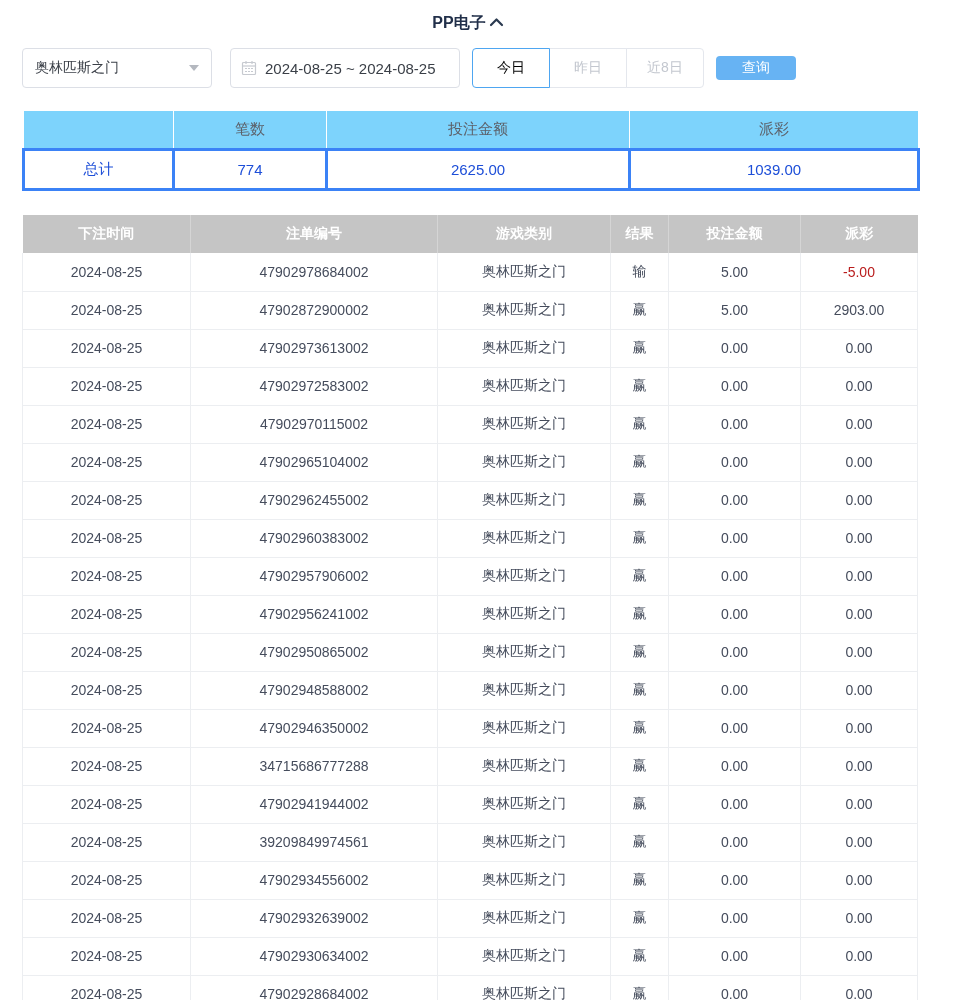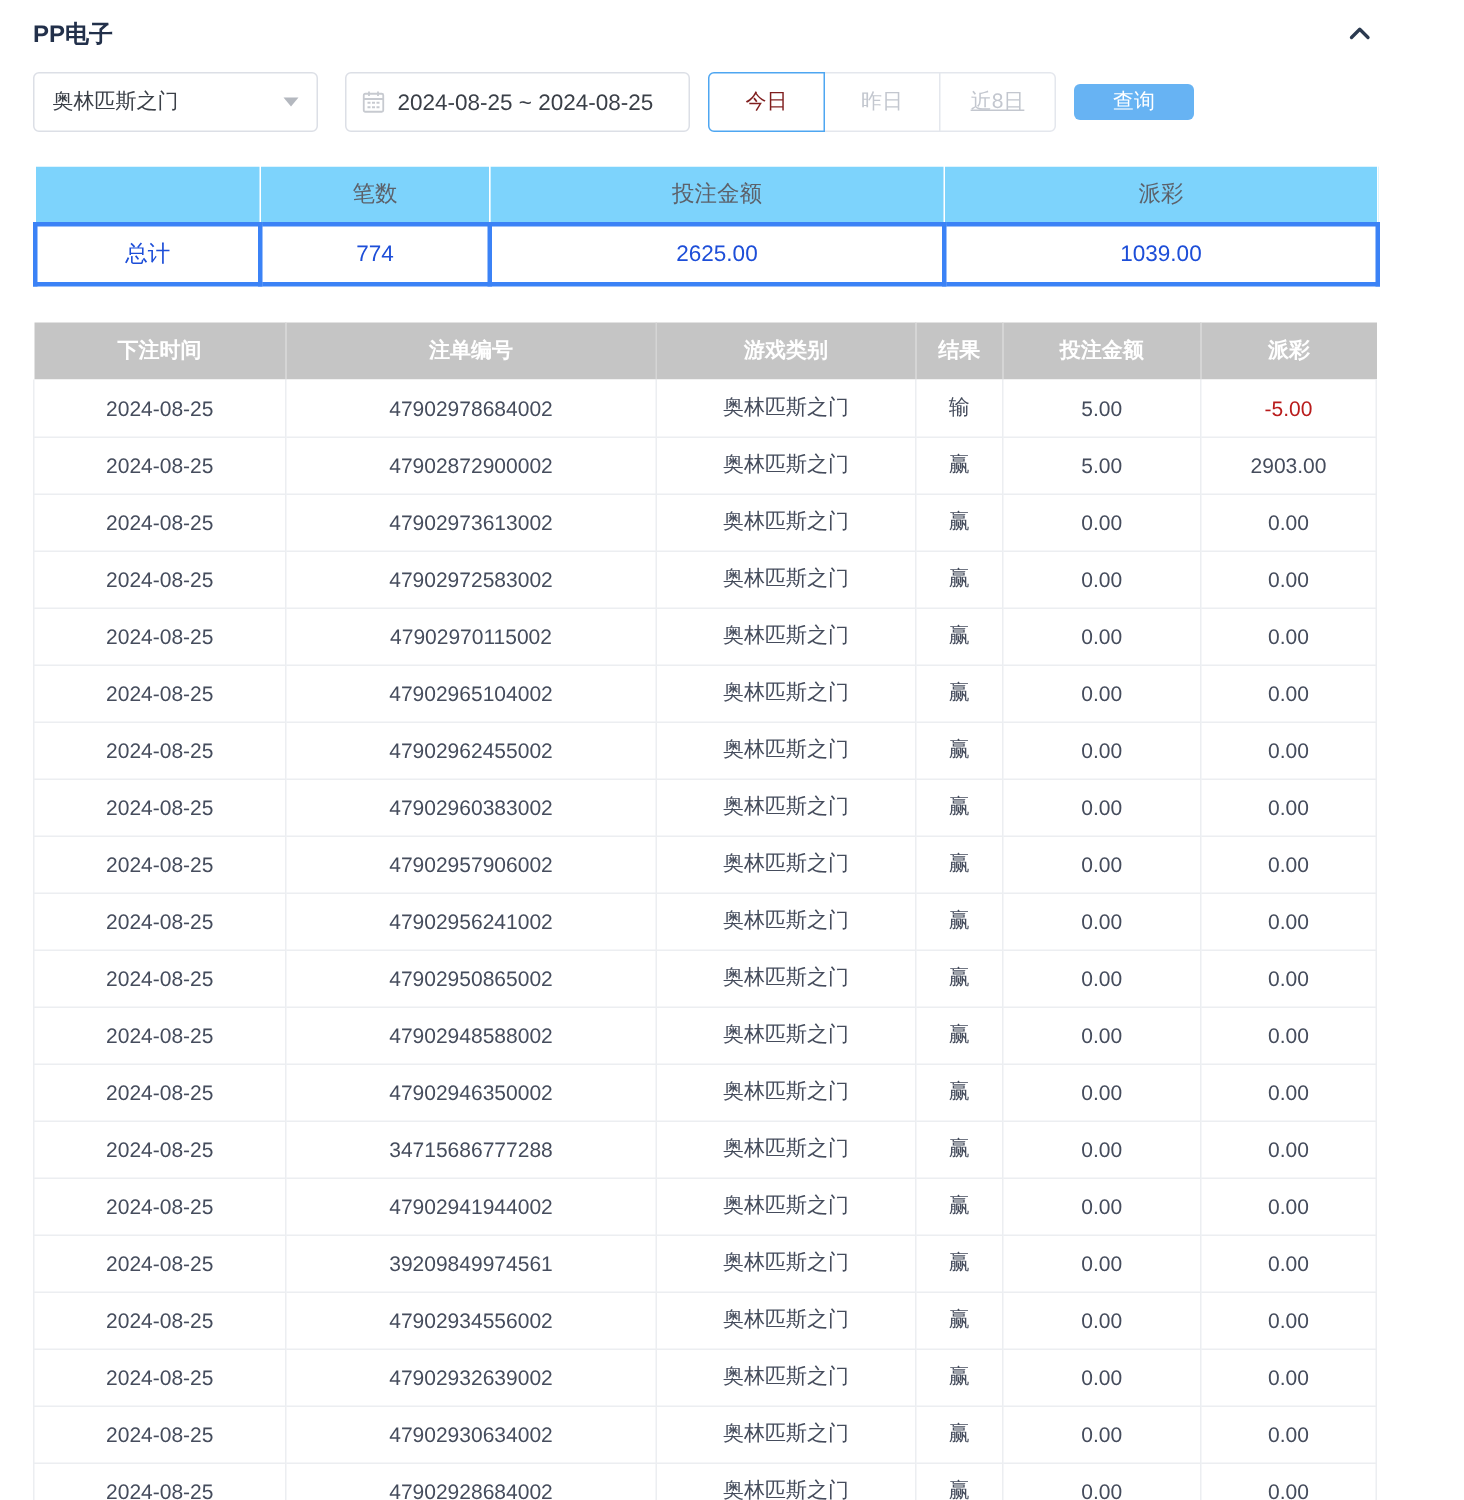--- a/index.html
+++ b/index.html
@@ -1,21 +1,21 @@
 <!DOCTYPE html>
 <html><head>
 <meta charset="utf-8">
 <style>
   * { box-sizing: border-box; }
   html,body { margin:0; padding:0; background:#ffffff; }
   body { font-family:"Liberation Sans","DejaVu Sans",sans-serif; color:#333; }
   .page { width:895px; margin-left:22px; padding-top:10px; }
 
   
-  .panel-header { display:flex; justify-content:space-between; align-items:center; height:26px; }
+  .panel-header { display:flex; justify-content:center; align-items:center; height:26px; }
   .page-title { font-size:16px; font-weight:bold; color:#22304a; }
   .collapse-btn { cursor:pointer; display:flex; align-items:center; padding:2px; background:none; border:none; }
 
   
   .filters { display:flex; align-items:center; margin-top:12px; height:40px; }
   .select {
     width:190px; height:40px; border:1px solid #dcdfe6; border-radius:4px;
     display:flex; align-items:center; justify-content:space-between;
     padding:0 12px; font-size:14px; color:#3a3f47; cursor:pointer; background:#fff;
   }
@@ -24,22 +24,22 @@
     margin-left:18px; width:230px; height:40px; border:1px solid #dcdfe6; border-radius:4px;
     display:flex; align-items:center; padding:0 10px; font-size:15px; color:#3a3f47; cursor:pointer; background:#fff;
   }
   .date-input .cal { margin-right:8px; display:flex; align-items:center; }
   .btn-group { display:flex; margin-left:12px; }
   .btn-group button {
     width:78px; height:40px; background:#fff; border:1px solid #e4e7ed; margin-left:-1px;
     font-size:14px; color:#c3c7cf; cursor:pointer; font-family:inherit;
   }
   .btn-group button:first-child { border-radius:4px 0 0 4px; margin-left:0; }
-  .btn-group button:last-child { border-radius:0 4px 4px 0;text-decoration:underline; }
-  .btn-group button.active { color:#7f1d1d; border-color:#4ea6f1; position:relative; z-index:1; border-radius:4px 0 0 4px; }
+  .btn-group button:last-child { border-radius:0 4px 4px 0; }
+  .btn-group button.active { color:#000000; border-color:#4ea6f1; position:relative; z-index:1; border-radius:4px 0 0 4px; }
   .search-btn {
     margin-left:12px; width:80px; height:24px; background:#67b3f3; color:#fff; border:none;
     border-radius:4px; font-size:14px; cursor:pointer; font-family:inherit;
   }
 
   
   table { border-collapse:collapse; table-layout:fixed; width:100%; }
   .summary { margin-top:22px; font-size:15px; }
   .summary th {
     background:#7dd3fc; height:39px; font-weight:normal; color:#5c616a;

